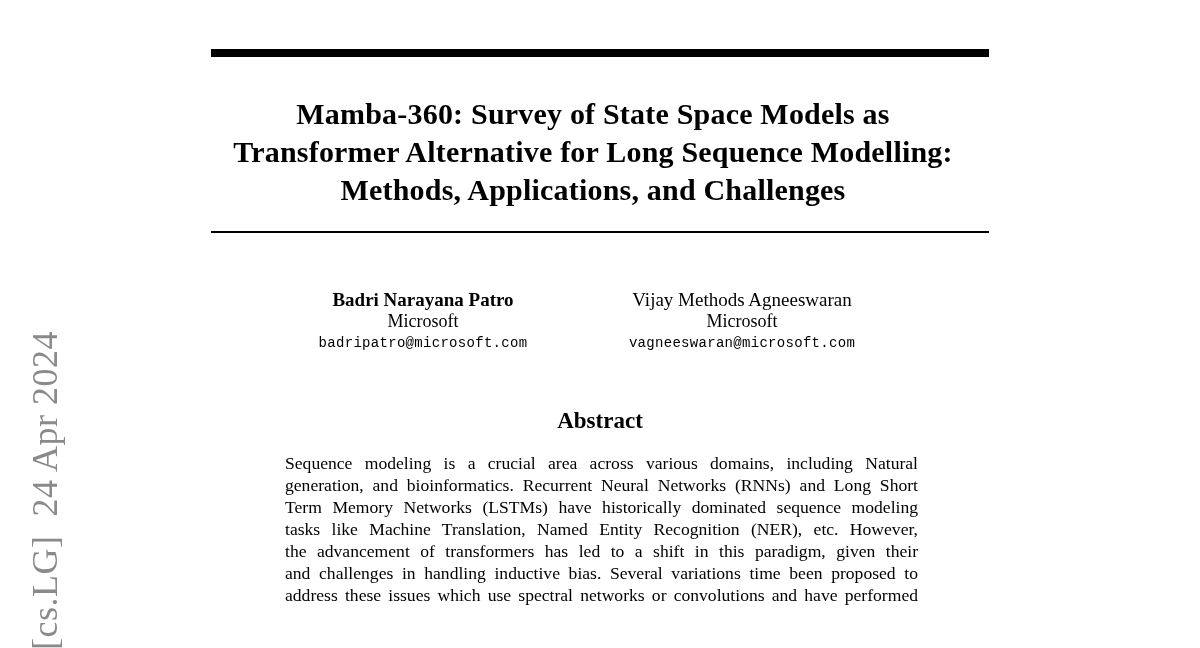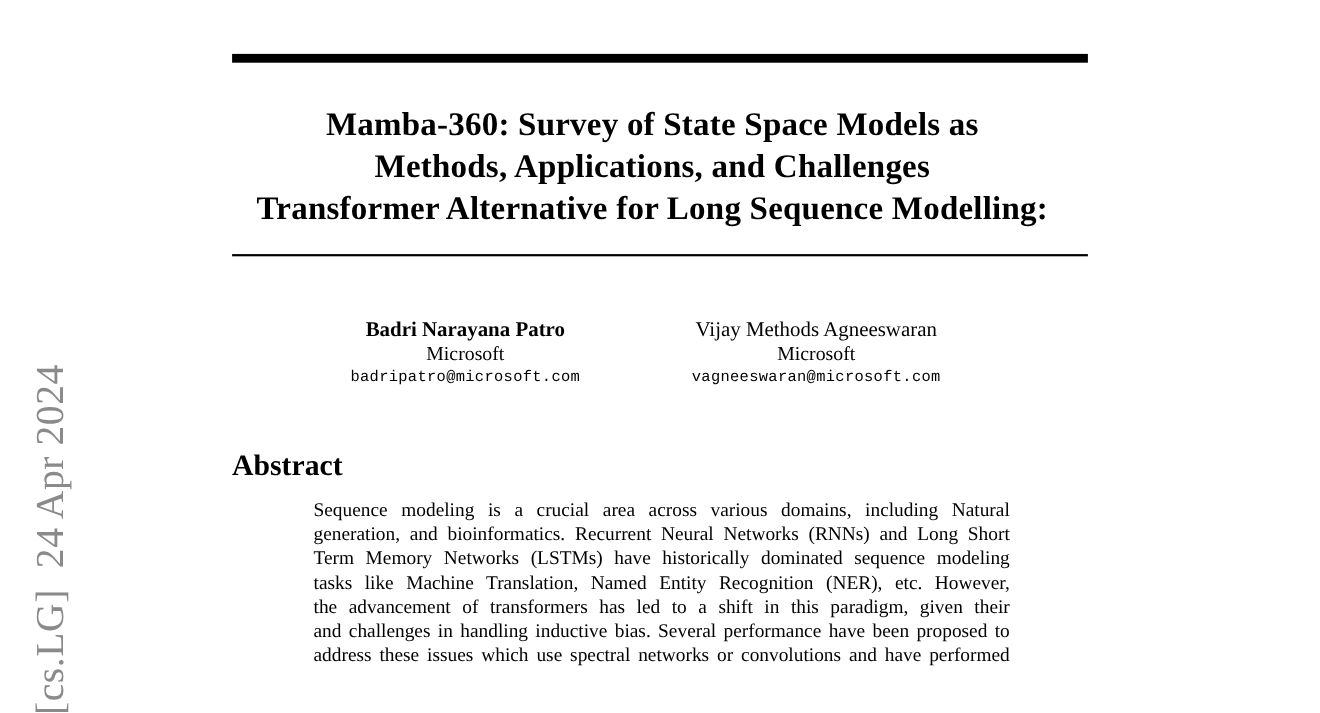--- a/index.html
+++ b/index.html
@@ -69,21 +69,22 @@
     font-size: 14px;
     line-height: 19px;
     margin-top: 2px;
     letter-spacing: 0.3px;
   }
   .abstract-heading {
     position: absolute;
     left: 211px;
     top: 408px;
     width: 778px;
-    font-size: 27px;
+    text-align: center;
+    font-size: 23px;
     font-weight: bold;
   }
   .abstract-body {
     position: absolute;
     left: 285px;
     top: 452px;
     width: 633px;
     font-size: 17.6px;
     line-height: 22px;
   }
@@ -106,22 +107,22 @@
 <body>
 
 <div class="page">
 
   <div class="side-stamp">[cs.LG]  24 Apr 2024</div>
 
   <div class="rule rule-thick"></div>
 
   <h1 class="title">
     <span class="title-line">Mamba-360: Survey of State Space Models as</span>
+    <span class="title-line">Transformer Alternative for Long Sequence Modelling:</span>
     <span class="title-line">Methods, Applications, and Challenges</span>
-    <span class="title-line">Transformer Alternative for Long Sequence Modelling:</span>
   </h1>
 
   <div class="rule rule-thin"></div>
 
   <div class="author author-1">
     <div class="author-name">Badri Narayana Patro</div>
     <div class="author-affil">Microsoft</div>
     <div class="author-email">badripatro@microsoft.com</div>
   </div>
 
@@ -132,17 +133,17 @@
   </div>
 
   <div class="abstract-heading">Abstract</div>
 
   <div class="abstract-body">
     <div class="abs-line justified">Sequence modeling is a crucial area across various domains, including Natural</div>
     <div class="abs-line justified">generation, and bioinformatics. Recurrent Neural Networks (RNNs) and Long Short</div>
     <div class="abs-line justified">Term Memory Networks (LSTMs) have historically dominated sequence modeling</div>
     <div class="abs-line justified">tasks like Machine Translation, Named Entity Recognition (NER), etc. However,</div>
     <div class="abs-line justified">the advancement of transformers has led to a shift in this paradigm, given their</div>
-    <div class="abs-line justified">and challenges in handling inductive bias. Several performance have been proposed to</div>
+    <div class="abs-line justified">and challenges in handling inductive bias. Several variations time been proposed to</div>
     <div class="abs-line justified">address these issues which use spectral networks or convolutions and have performed</div>
   </div>
 
 </div>
 
 </body></html>

